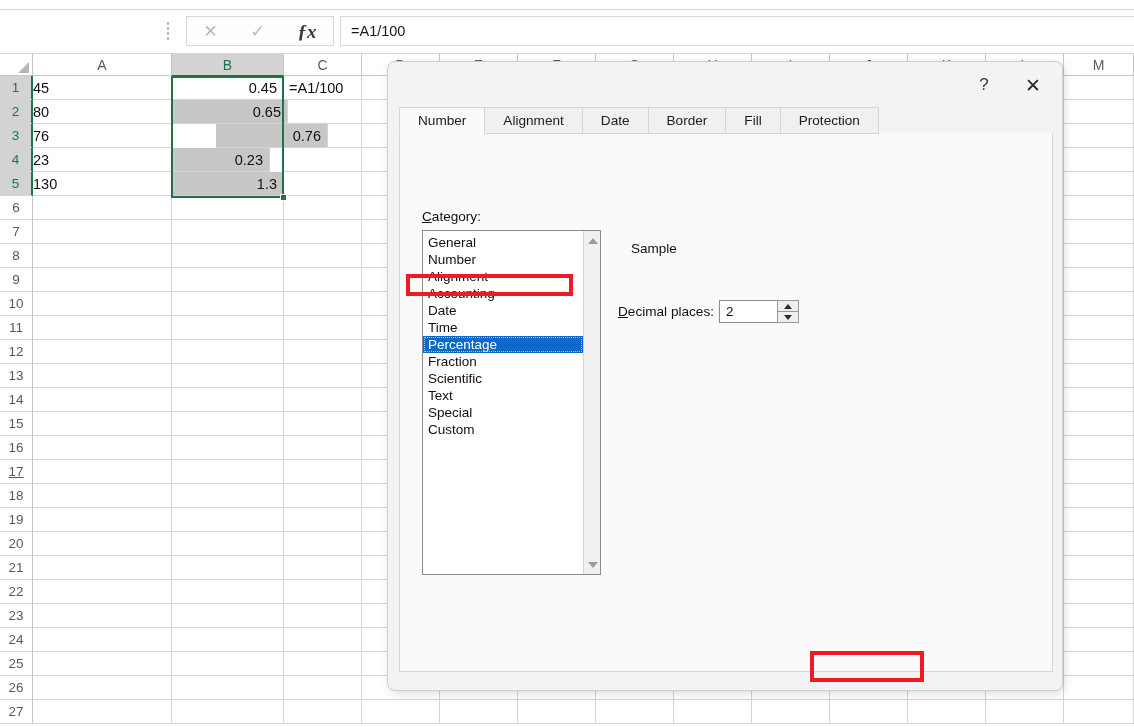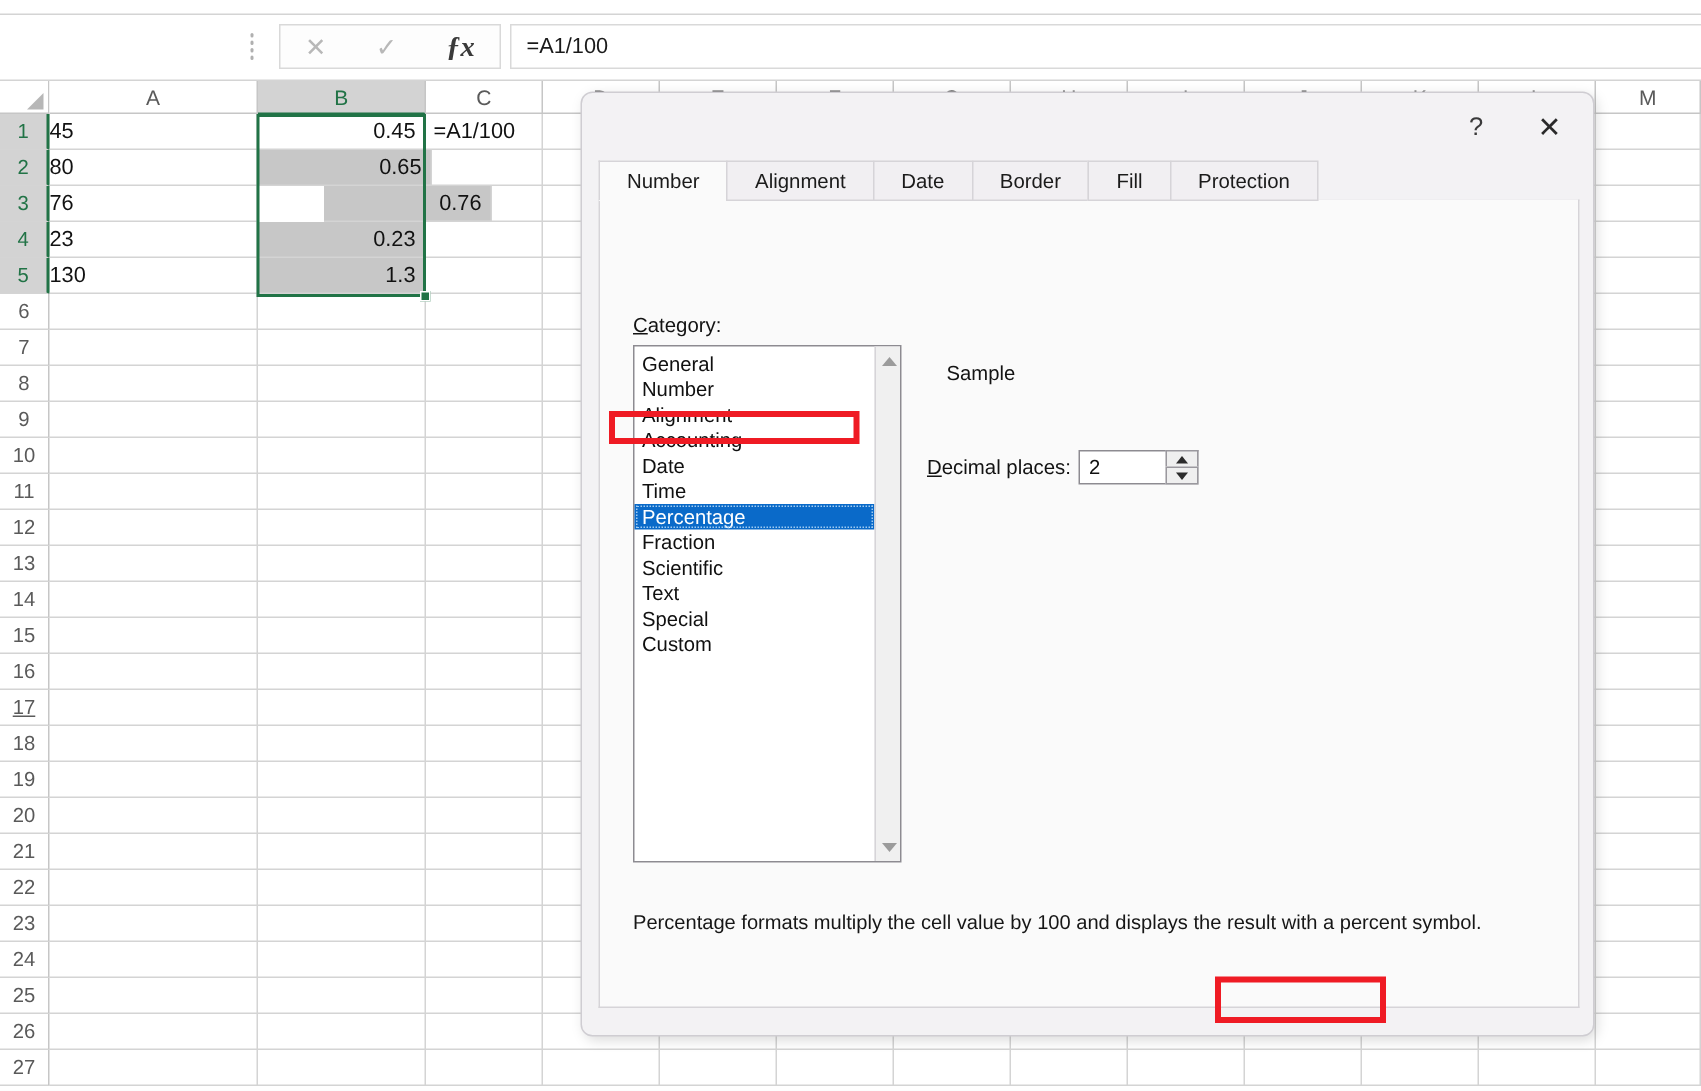--- a/index.html
+++ b/index.html
@@ -407,21 +407,21 @@
         <div class="cell left" style="left: 596px; width: 78px; top: 70px;"></div>
         <div class="cell left" style="left: 674px; width: 78px; top: 70px;"></div>
         <div class="cell left" style="left: 752px; width: 78px; top: 70px;"></div>
         <div class="cell left" style="left: 830px; width: 78px; top: 70px;"></div>
         <div class="cell left" style="left: 908px; width: 78px; top: 70px;"></div>
         <div class="cell left" style="left: 986px; width: 78px; top: 70px;"></div>
         <div class="cell left" style="left: 1064px; width: 70px; top: 70px;"></div>
         <div class="cell center" style="left: 33px; width: 139px; top: 94px;">
           <span>23</span>
         </div>
-        <div class="cell right shaded" style="left: 172px; width: 112px; top: 94px;">
+        <div class="cell right shaded" style="left: 172px; width: 98px; top: 94px;">
           <span>0.23</span>
         </div>
         <div class="cell left" style="left: 284px; width: 78px; top: 94px;"></div>
         <div class="cell left" style="left: 362px; width: 78px; top: 94px;"></div>
         <div class="cell left" style="left: 440px; width: 78px; top: 94px;"></div>
         <div class="cell left" style="left: 518px; width: 78px; top: 94px;"></div>
         <div class="cell left" style="left: 596px; width: 78px; top: 94px;"></div>
         <div class="cell left" style="left: 674px; width: 78px; top: 94px;"></div>
         <div class="cell left" style="left: 752px; width: 78px; top: 94px;"></div>
         <div class="cell left" style="left: 830px; width: 78px; top: 94px;"></div>
@@ -802,21 +802,20 @@
         <div class="spin">
           <div>
               <span class="tri-up-s"></span>
             </div>
           <div>
               <span class="tri-dn-s"></span>
             </div>
         </div>
       </div>
 
-      <div class="descr">Percentage formats multiply the cell value by 100 and displays the result with a percent symbol.</div>
     </div>
 
   </div>
 
   <div class="annot" style="left:406px; top:274px; width:167px; height:22px;"></div>
   <div class="annot" style="left:810px; top:651px; width:114px; height:31px;"></div>
 
 </div>
 
 </body></html>

